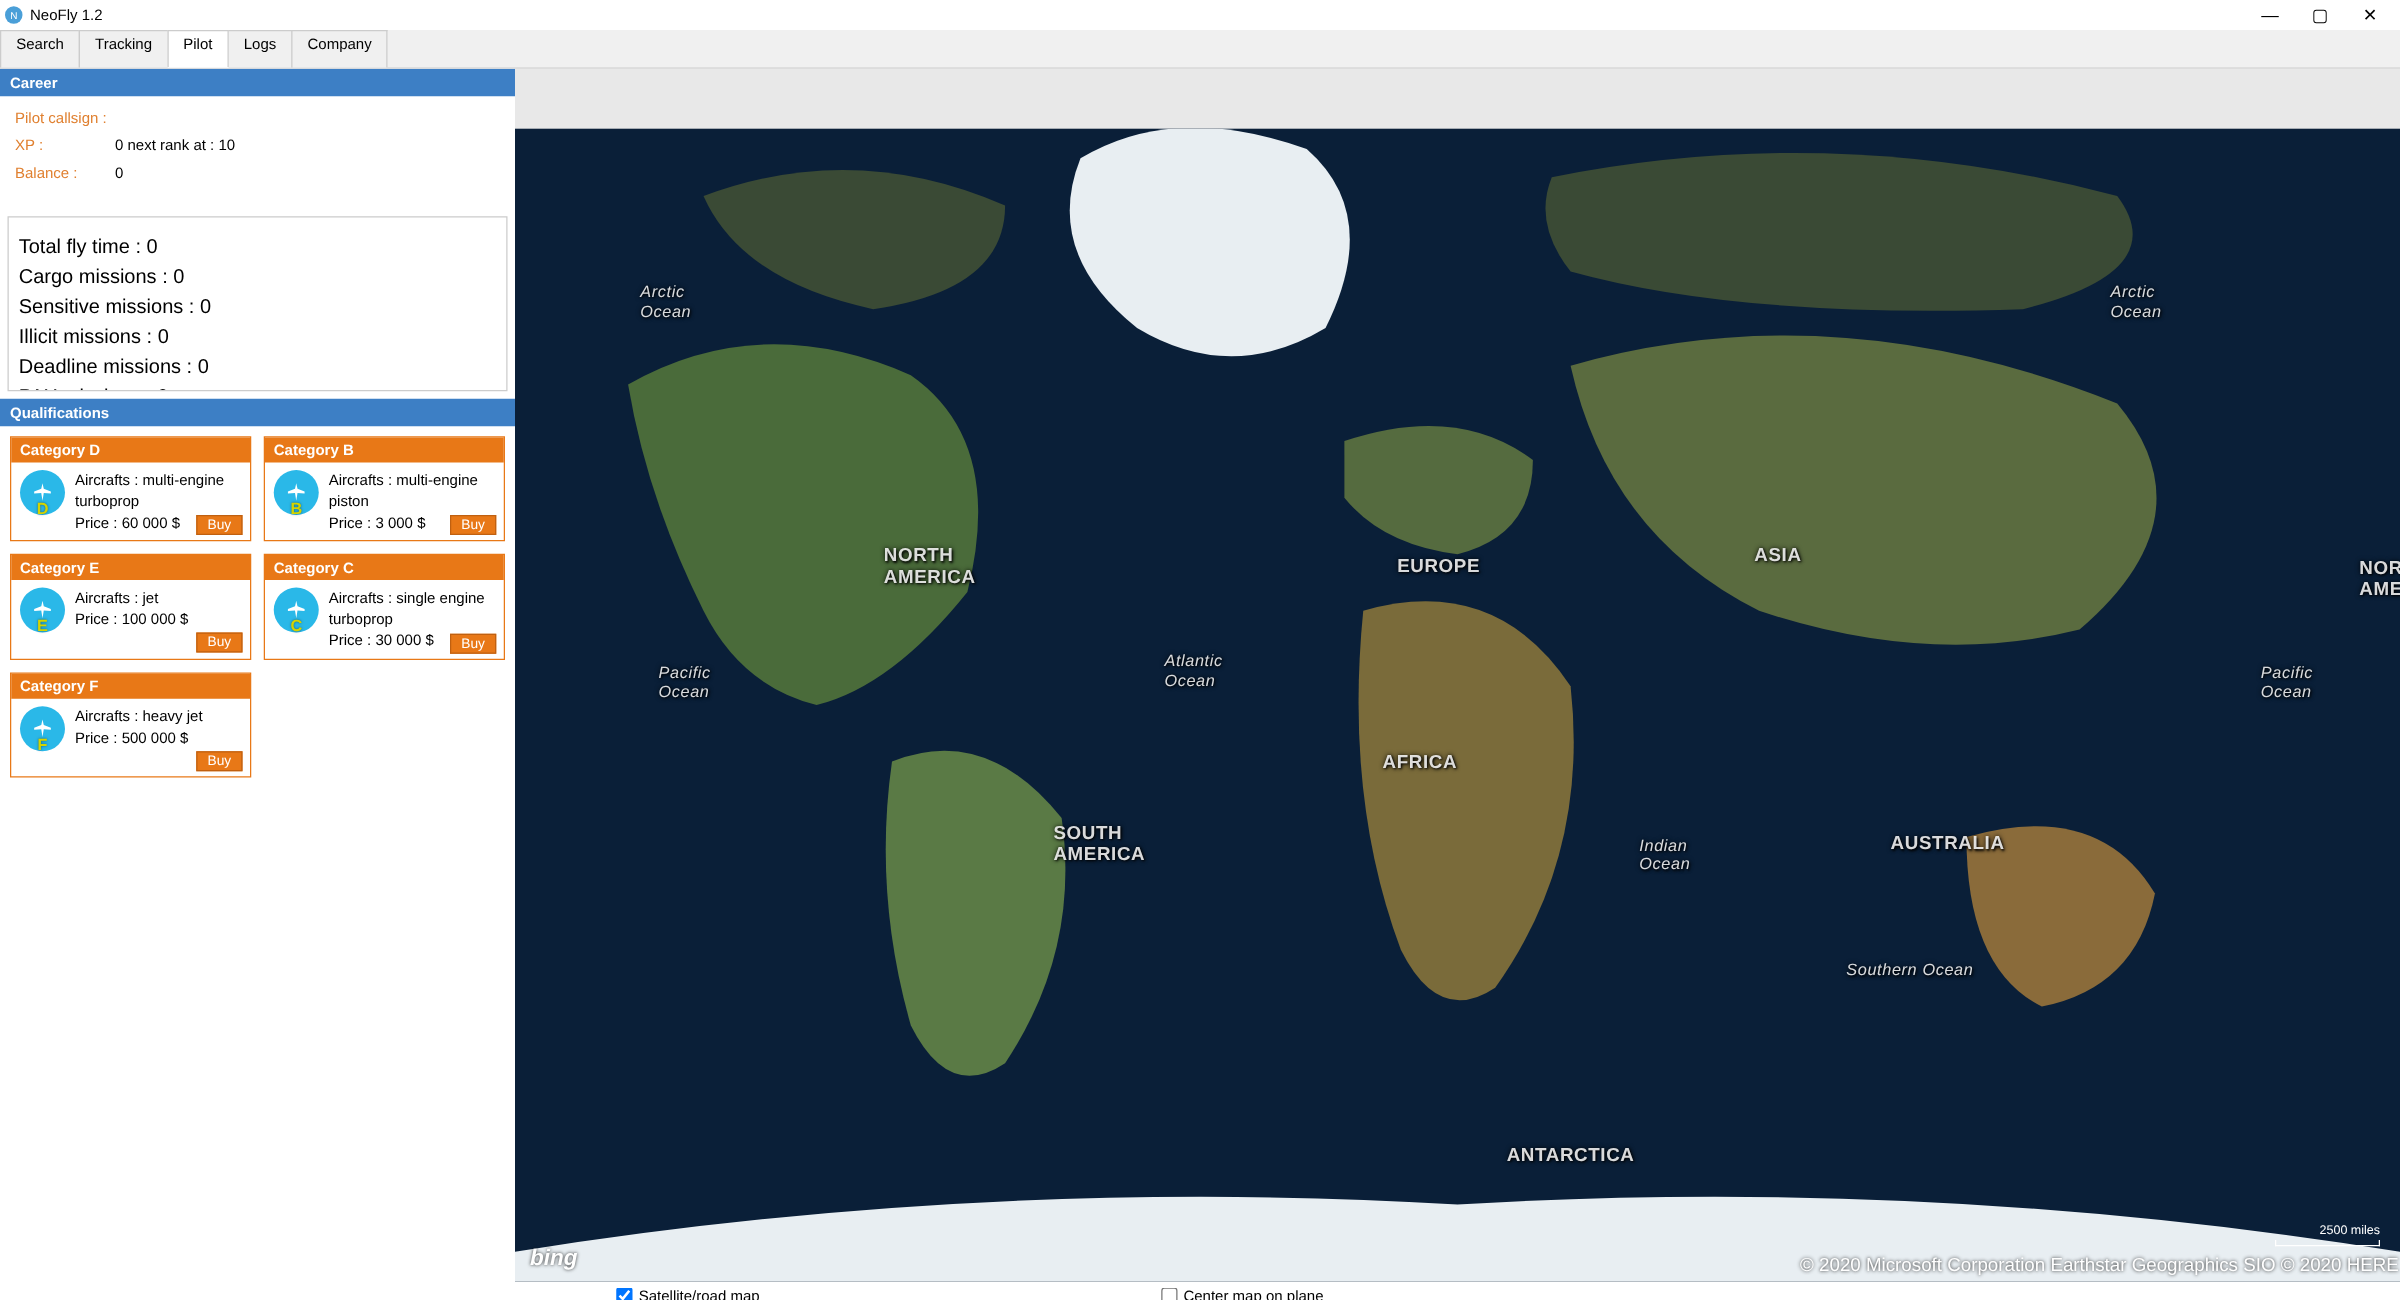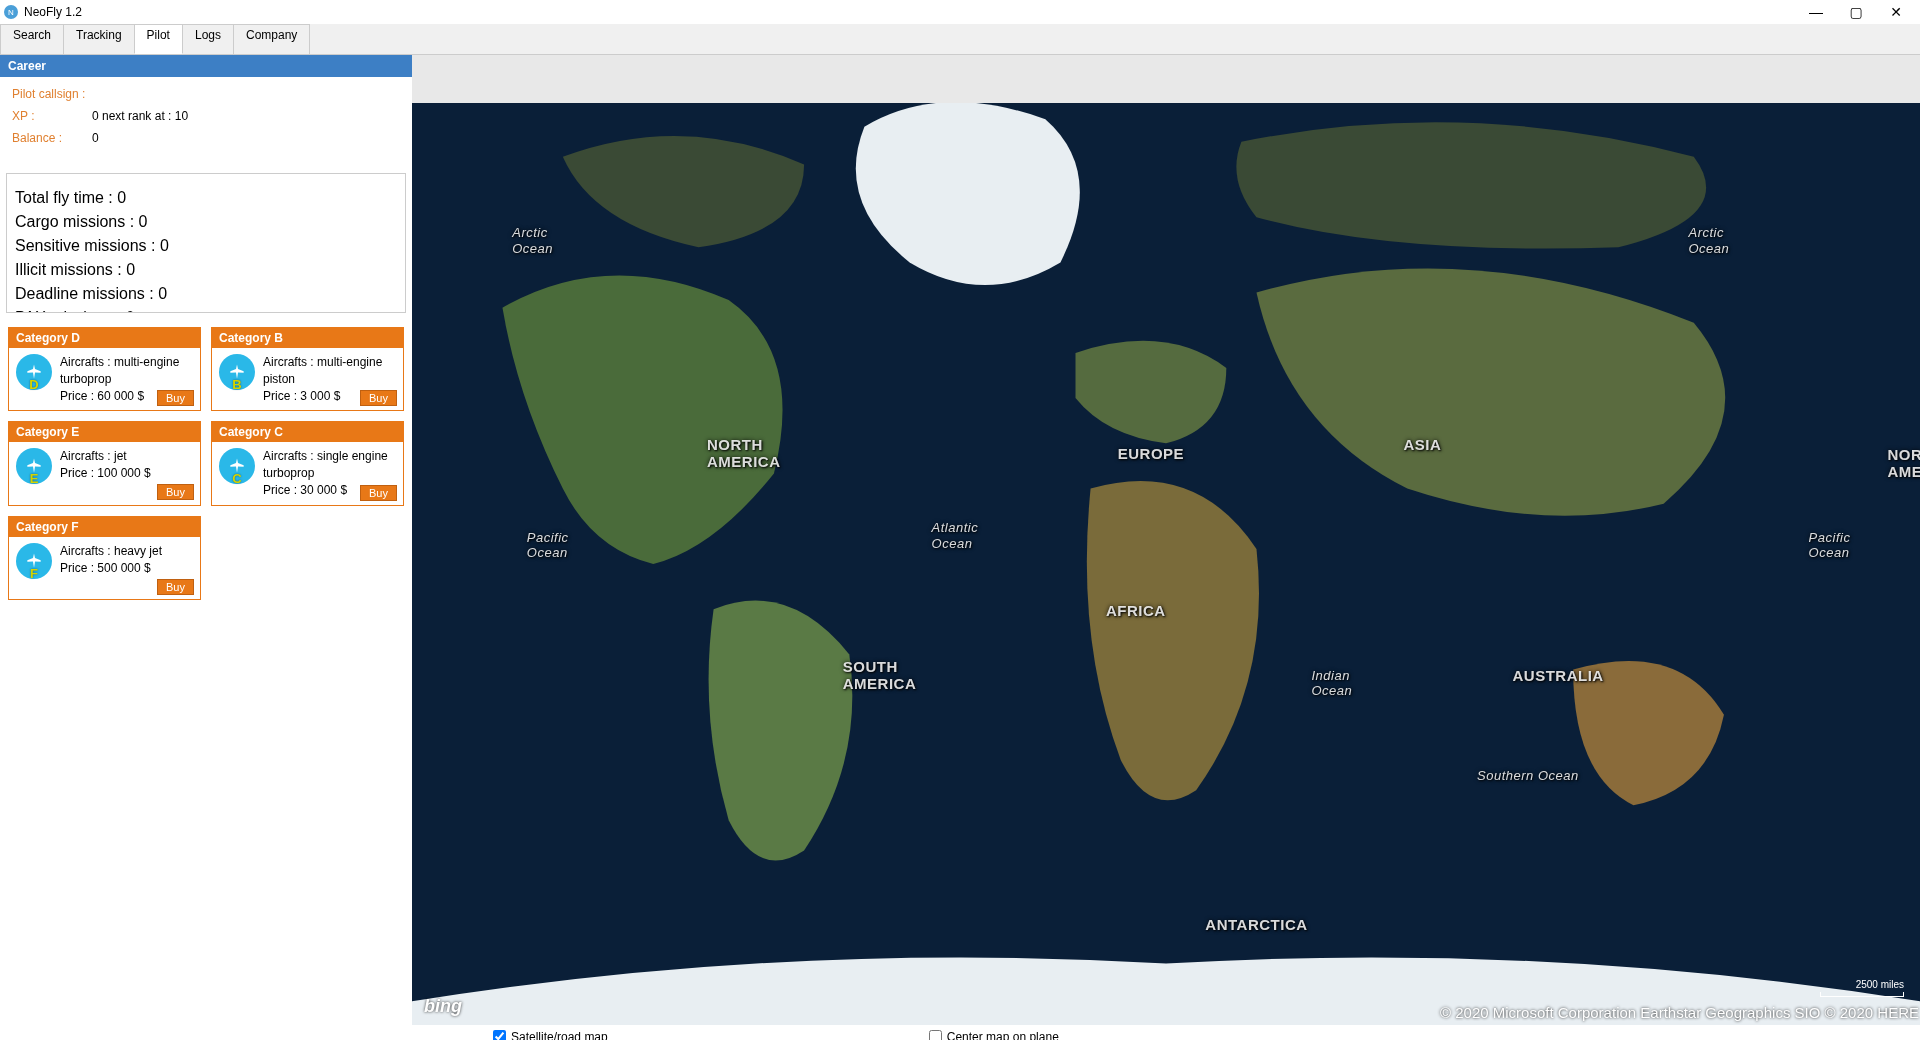--- a/index.html
+++ b/index.html
@@ -105,20 +105,21 @@
       <div>Total fly time : 0</div>
       <div>Cargo missions : 0</div>
       <div>Sensitive missions : 0</div>
       <div>Illicit missions : 0</div>
       <div>Deadline missions : 0</div>
       <div>PAX missions : 0</div>
       <div>VIP missions : 0</div>
       <div>Secret pax missions : 0</div>
     </div>
 
+    <div class="section-header">Qualifications</div>
     <div class="quals-body" id="quals-grid">
         <div class="qual-card">
           <div class="qual-title">Category D</div>
           <div class="qual-content">
             <div class="qual-icon">
               <svg viewBox="0 0 24 24">
                 <path fill="#fff" d="M12 3l1.2 5.5L20 11v2l-6.8-.5L12 20l-1.2-7.5L4 13v-2l6.8-2.5z"></path>
               </svg>
               <span class="qual-letter">D</span>
             </div>

